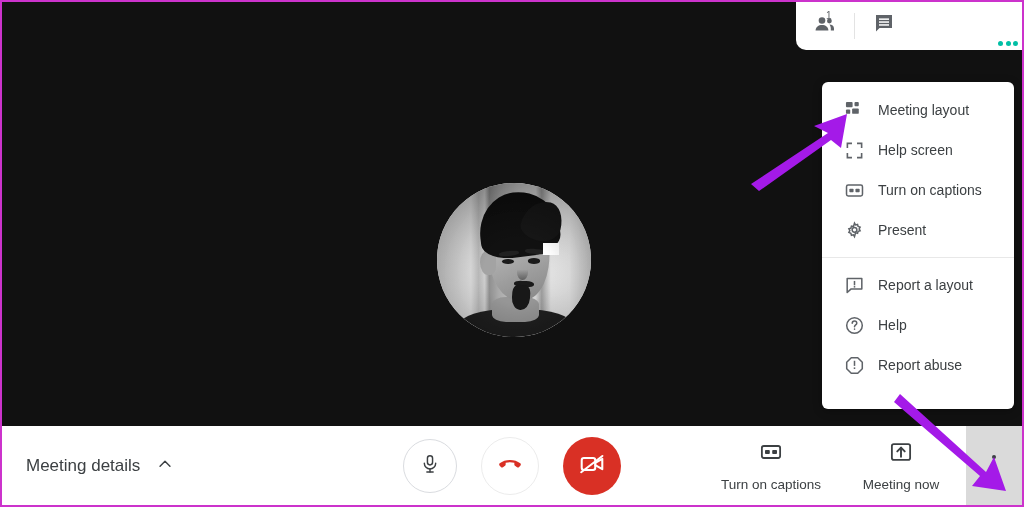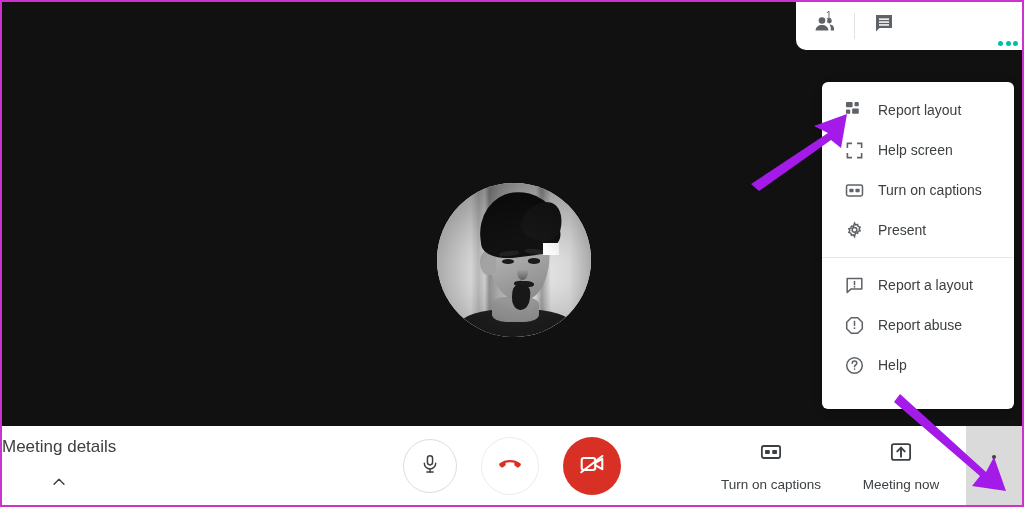--- a/index.html
+++ b/index.html
@@ -247,22 +247,22 @@
   .bottombar {
     position: absolute;
     left: 0; bottom: 0;
     width: 1020px; height: 79px;
     background: #ffffff;
     display: flex;
     align-items: center;
   }
   .meeting-details {
     display: flex; align-items: center; gap: 16px;
+    padding-left: 24px;
     cursor: pointer;
-    flex-direction: column;
   }
   .meeting-details-label {
     font-size: 17px;
     color: #3c4043;
   }
   .center-controls {
     position: absolute;
     left: 50%;
     transform: translateX(-50%);
     display: flex;
@@ -393,21 +393,21 @@
 
     <div class="menu-item">
       <span class="menu-icon">
         <svg width="19" height="19" viewBox="0 0 20 20" fill="#5f6368">
           <rect x="1" y="1" width="7" height="5.5" rx="1"></rect>
           <rect x="10" y="1" width="4.5" height="4.5" rx="1"></rect>
           <rect x="1" y="9" width="4.5" height="4.5" rx="1"></rect>
           <rect x="7.5" y="8" width="7" height="5.5" rx="1"></rect>
         </svg>
       </span>
-      <span class="menu-label">Report layout</span>
+      <span class="menu-label">Meeting layout</span>
     </div>
 
     <div class="menu-item">
       <span class="menu-icon">
         <svg width="19" height="19" viewBox="0 0 20 20" fill="none" stroke="#5f6368" stroke-width="1.7" stroke-linecap="square">
           <path d="M2.5 6.5V2.5H6.5"></path>
           <path d="M13.5 2.5H17.5V6.5"></path>
           <path d="M17.5 13.5V17.5H13.5"></path>
           <path d="M6.5 17.5H2.5V13.5"></path>
         </svg>
@@ -445,37 +445,37 @@
           <rect x="9.2" y="5.2" width="1.6" height="4.6" fill="#5f6368"></rect>
           <rect x="9.2" y="10.6" width="1.6" height="1.6" fill="#5f6368"></rect>
         </svg>
       </span>
       <span class="menu-label">Report a layout</span>
     </div>
 
     <div class="menu-item">
       <span class="menu-icon">
         <svg width="19" height="19" viewBox="0 0 20 20" fill="none">
+          <circle cx="10" cy="10" r="8.2" stroke="#5f6368" stroke-width="1.6"></circle>
+          <path d="M7.6 7.6c0-1.4 1.1-2.4 2.4-2.4s2.4 1 2.4 2.3c0 1.9-2.4 1.9-2.4 3.8" stroke="#5f6368" stroke-width="1.6" fill="none" stroke-linecap="round"></path>
+          <rect x="9.2" y="13" width="1.7" height="1.7" rx="0.85" fill="#5f6368"></rect>
+        </svg>
+      </span>
+      <span class="menu-label">Help</span>
+    </div>
+
+    <div class="menu-item">
+      <span class="menu-icon">
+        <svg width="19" height="19" viewBox="0 0 20 20" fill="none">
           <path d="M6.6 1.8h6.8l4.8 4.8v6.8l-4.8 4.8H6.6l-4.8-4.8V6.6z" stroke="#5f6368" stroke-width="1.6" stroke-linejoin="round"></path>
           <rect x="9.2" y="5" width="1.6" height="5.4" fill="#5f6368"></rect>
           <rect x="9.2" y="12" width="1.6" height="1.7" fill="#5f6368"></rect>
         </svg>
       </span>
       <span class="menu-label">Report abuse</span>
-    </div>
-
-    <div class="menu-item">
-      <span class="menu-icon">
-        <svg width="19" height="19" viewBox="0 0 20 20" fill="none">
-          <circle cx="10" cy="10" r="8.2" stroke="#5f6368" stroke-width="1.6"></circle>
-          <path d="M7.6 7.6c0-1.4 1.1-2.4 2.4-2.4s2.4 1 2.4 2.3c0 1.9-2.4 1.9-2.4 3.8" stroke="#5f6368" stroke-width="1.6" fill="none" stroke-linecap="round"></path>
-          <rect x="9.2" y="13" width="1.7" height="1.7" rx="0.85" fill="#5f6368"></rect>
-        </svg>
-      </span>
-      <span class="menu-label">Help</span>
     </div>
   </div>
 
   <svg class="arrows" viewBox="0 0 1020 503">
     <g>
       <path d="M749 182 L826 131 L812 124 L845 112 L839 146 L829 138 L757 189 Z" fill="#a41ae8"></path>
     </g>
     <g>
       <path d="M898 392 L984 470 L992 455 L1004 489 L970 484 L978 474 L892 400 Z" fill="#a41ae8"></path>
     </g>

